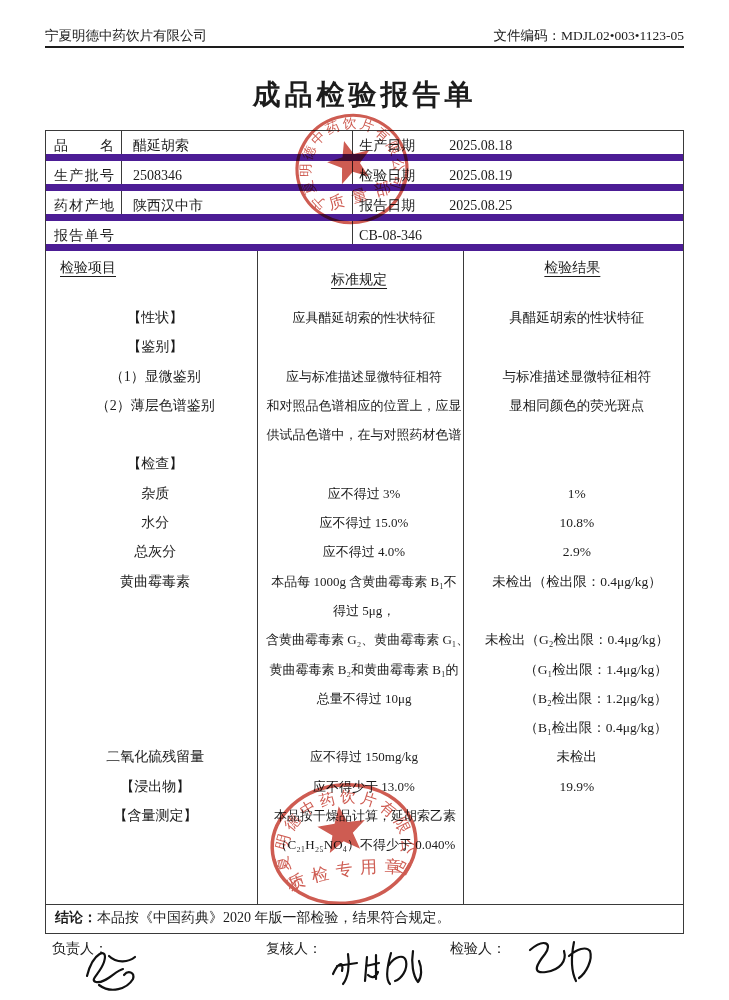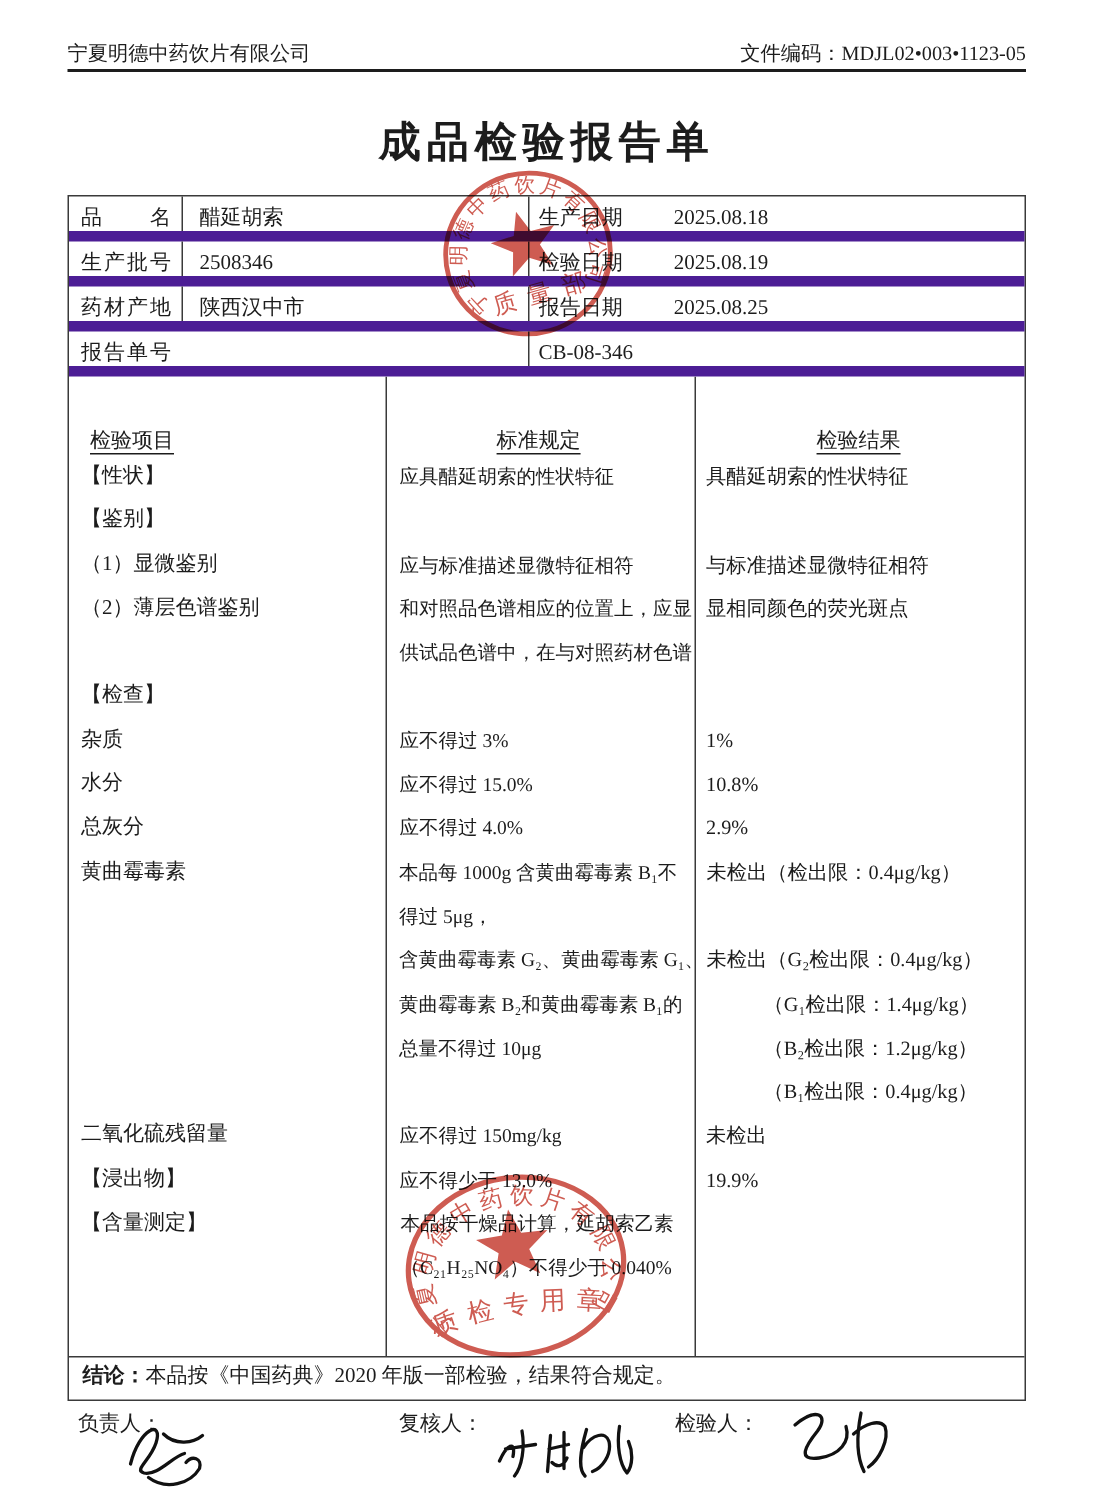--- a/index.html
+++ b/index.html
@@ -20,30 +20,30 @@
   .irow .rc  { width:331px; padding:0 6px; }
   .irow .lc2 { width:308px; border-right:1px solid #3a3a3a; padding:0 8px; }
   .irow .vc2 { width:331px; padding:0 6px; }
   .jlabel { display:inline-block; width:60px; text-align:justify; text-align-last:justify; }
   .rlabel { display:inline-block; width:90px; }
 
   
   .main { position:relative; height:654px; border-bottom:1px solid #3a3a3a; font-size:14px; overflow:hidden; }
   .vline { position:absolute; top:0; bottom:0; width:1px; background:#3a3a3a; }
   .vl1 { left:211px; } .vl2 { left:417px; }
-  .mhead { display:flex; height:52px; padding-top:8px;align-items:flex-end; }
+  .mhead { display:flex; height:52px; padding-top:8px; }
   .mhead .h1 { width:211px; padding-left:14px; }
   .mhead .h2 { width:206px; text-align:center;margin-top:12px; }
   .mhead .h3 { width:222px; text-align:center; }
   .mhead span { text-decoration:underline; text-underline-offset:4px; }
   .mrow { display:flex; }
   .cell1 { width:211px; padding-left:8px; }
   .cell2 { width:206px; padding-left:10px; font-size:13px; }
   .cell3 { width:222px; padding-left:9px; font-size:13.5px; }
-  .ln { height:29.3px; line-height:29.3px; white-space:nowrap; overflow:visible; }
+  .ln { height:29.3px; line-height:29.3px; white-space:nowrap; overflow:visible;text-align:center; }
   .ind { padding-left:38px; }
 
   
   .concl { height:28px; line-height:26px; font-size:14px; padding-left:9px; }
   .concl .blab { font-weight:bold; }
 
   
   .signs { position:absolute; left:0; top:938px; width:729px; height:62px; font-size:14px; }
   .slab { position:absolute; top:2px; }
   .s1 { left:52px; } .s2 { left:266px; } .s3 { left:450px; }

